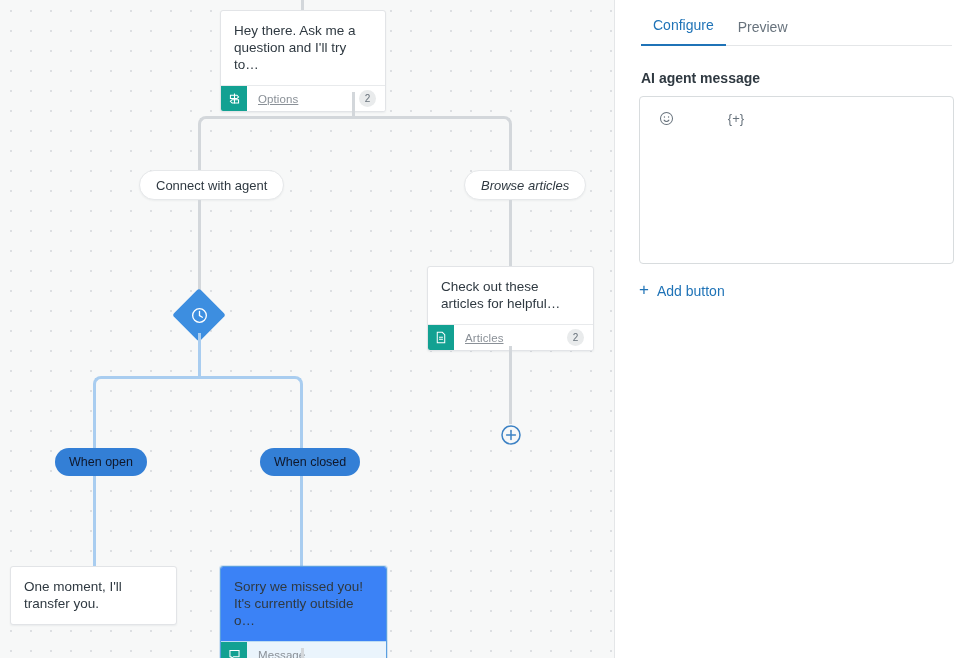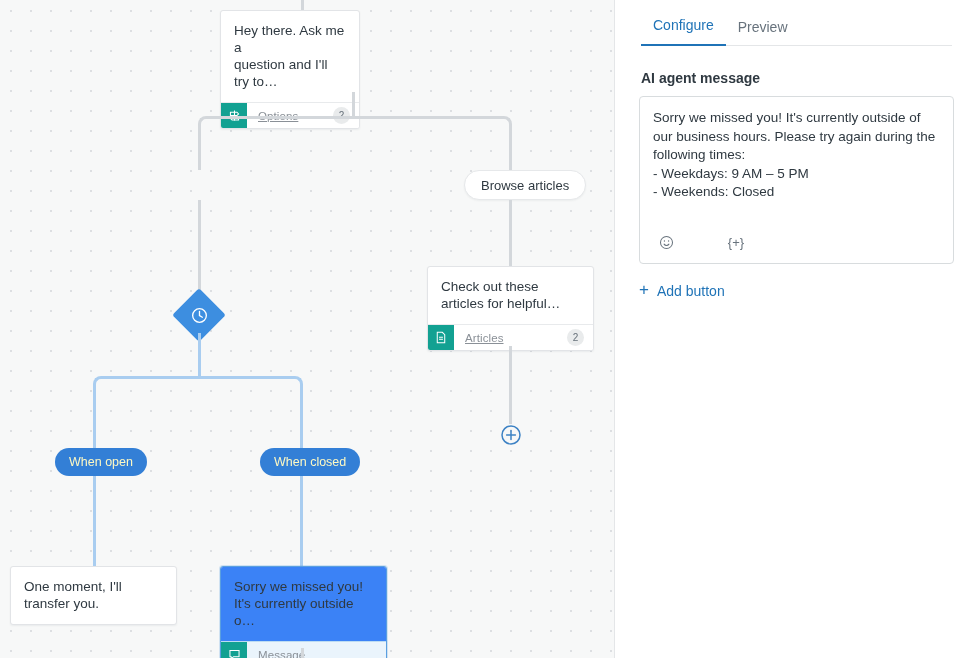--- a/index.html
+++ b/index.html
@@ -115,21 +115,21 @@
 
   
   .cond-pill {
     position: absolute;
     height: 28px;
     background: #337fd6;
     border-radius: 14px;
     display: flex; align-items: center; justify-content: center;
     padding: 0 14px;
     font-size: 12.5px;
-    color: #fef9c3;
+    color: #0f172a;
     white-space: nowrap;
   }
 
   
   .diamond {
     position: absolute;
     width: 38px; height: 38px;
     background: #3d8ee0;
     transform: rotate(45deg);
     border-radius: 3px;
@@ -234,21 +234,21 @@
 </style>
 </head>
 <body>
 
 <div id="app">
 
   <div id="canvas">
 
     <div class="conn" style="left:301px; top:0px; width:3px; height:10px;"></div>
 
-    <div class="node" style="left:220px; top:10px; width:140px;">
+    <div class="node" style="left:220px; top:10px; width:166px;">
       <div class="node-body">Hey there. Ask me a
 question and I'll try to…</div>
       <div class="node-foot">
         <div class="foot-icon">
           <svg width="13" height="13" viewBox="0 0 16 16" fill="none" stroke="#ffffff" stroke-width="1.3">
             <path d="M8 1.7v12.6"></path>
             <path d="M3 4h8l2 2-2 2H3z" fill="none"></path>
             <path d="M13 9.5H5l-2 2 2 2h8z" fill="none"></path>
           </svg>
         </div>
@@ -256,21 +256,24 @@
         <div class="foot-count">2</div>
       </div>
     </div>
 
     <div class="conn" style="left:352px; top:92px; width:3px; height:25px;"></div>
     <div class="conn-box" style="left:198px; top:116px; width:155px; height:28px; border-left-width:3px; border-top-width:3px; border-top-left-radius:8px;"></div>
     <div class="conn-box" style="left:352px; top:116px; width:160px; height:28px; border-right-width:3px; border-top-width:3px; border-top-right-radius:8px;"></div>
     <div class="conn" style="left:198px; top:141px; width:3px; height:29px;"></div>
     <div class="conn" style="left:509px; top:141px; width:3px; height:29px;"></div>
 
-    <div class="opt-pill" style="left:464px; top:170px;">
+    <div class="opt-pill" style="left:139px; top:170px;">
+      <span>Connect with agent</span>
+    </div>
+    <div class="opt-pill" style="left:464px; top:170px;font-style:italic;">
       <span>Browse articles</span>
     </div>
 
     <div class="conn" style="left:198px; top:200px; width:3px; height:96px;"></div>
 
     <div class="conn" style="left:509px; top:200px; width:3px; height:67px;"></div>
 
     <div class="diamond" style="left:180px; top:296px;"></div>
     <div class="diamond-icon" style="left:180px; top:296px;">
       <svg width="19" height="19" viewBox="0 0 20 20" fill="none" stroke="#ffffff" stroke-width="1.4">
@@ -342,23 +345,20 @@
   <div id="panel">
 
     <div class="tabs">
       <div class="tab active">Configure</div>
       <div class="tab">Preview</div>
     </div>
 
     <div class="panel-label">AI agent message</div>
 
     <div class="textarea-box">
-      <div class="textarea-text">Sorry we missed you! It's currently outside of our business hours. Please try again during the following times:
-- Weekdays: 9 AM – 5 PM
-- Weekends: Closed</div>
       <div class="textarea-tools">
         <div class="tool-ico">
           <svg width="15" height="15" viewBox="0 0 16 16" fill="none" stroke="#68737d" stroke-width="1.1">
             <circle cx="8" cy="8" r="6.4"></circle>
             <circle cx="5.8" cy="6.4" r=".75" fill="#68737d" stroke="none"></circle>
             <circle cx="10.2" cy="6.4" r=".75" fill="#68737d" stroke="none"></circle>
             <path d="M5.4 9.7c.6.9 1.5 1.4 2.6 1.4s2-.5 2.6-1.4" stroke-linecap="round"></path>
           </svg>
         </div>
         <div class="tool-ico brace">{+}</div>

